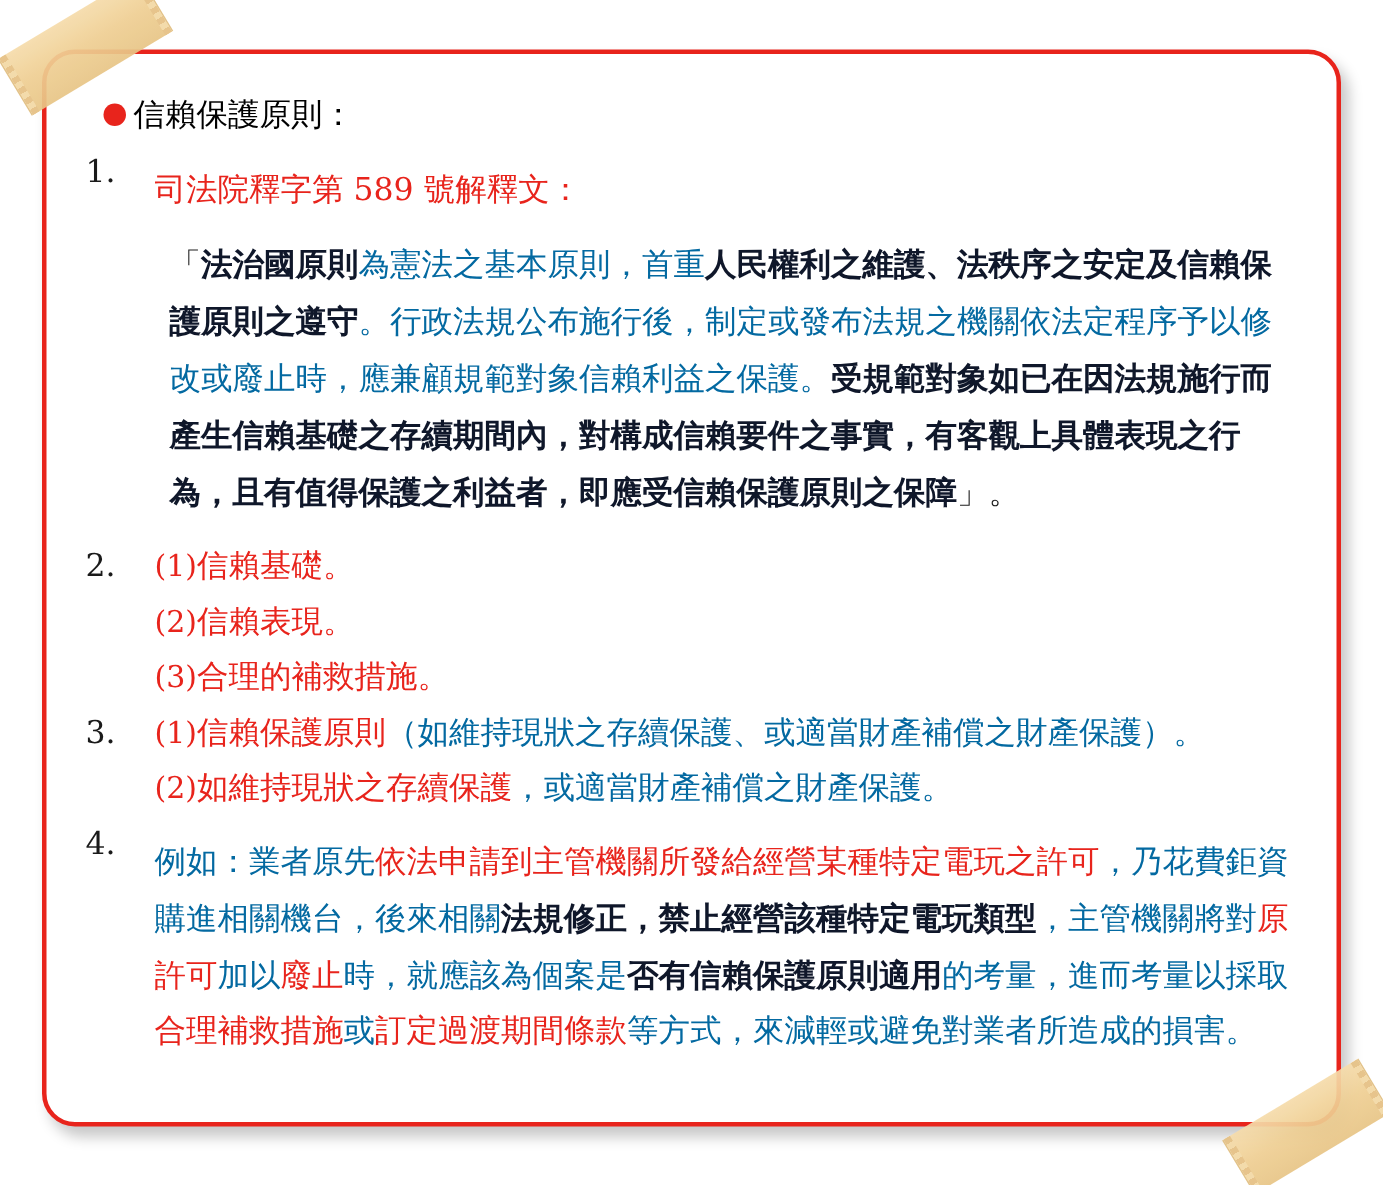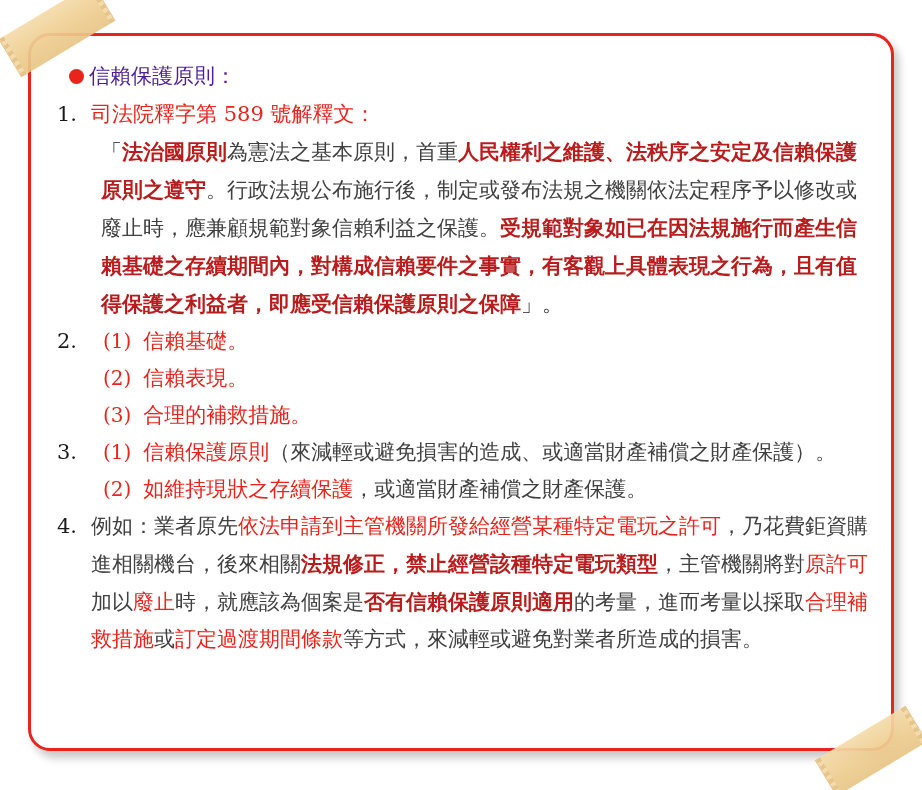--- a/index.html
+++ b/index.html
@@ -77,21 +77,21 @@
     padding: 22px 26px 0 26px;
     box-sizing: border-box;
     font-size: 21px;
     line-height: 37px;
     color: #1a1a1a;
   }
 
   .bullet-line {
     display: flex;
     align-items: flex-start;
-    color: #4c1d95;
+    color: #000000;
     font-size: 21px;
     margin: 0 0 1px 12px;
   }
   .dot {
     display: inline-block;
     width: 15px;
     height: 15px;
     background: #e8241c;
     border-radius: 50%;
     margin: 11px 5px 0 0;
@@ -129,27 +129,27 @@
     display: flex;
     align-items: flex-start;
     padding-left: 12px;
   }
   .sub .snum {
     flex: none;
     color: #e8241c;
     font-size: 20px;
     line-height: 37px;
   }
-  .sub .sbody { flex: 1 1 auto; margin-left: 12px; }
+  .sub .sbody { flex: 1 1 auto; }
 
   .r { color: #e8241c; }
-  .b { color: #b91c1c; font-weight: bold; text-align: center; }
-  .k { color: #404040; }
-
-  p { margin: 0; }
+  .b { color: #0f172a; font-weight: bold; text-align: center; }
+  .k { color: #0369a1; }
+
+  p { margin: 12px; }
 </style>
 </head>
 <body>
 
 <div id="page">
 
   <div class="note-frame">
     <div class="content">
 
       <div class="bullet-line">
@@ -185,21 +185,21 @@
             </div>
           </div>
         </li>
 
         <li>
           <span class="num">3.</span>
           <div class="li-body">
 
             <div class="sub">
               <span class="snum">(1)</span>
-              <span class="sbody"><span class="r">信賴保護原則</span><span class="k">（來減輕或避免損害的造成、或適當財產補償之財產保護）。</span></span>
+              <span class="sbody"><span class="r">信賴保護原則</span><span class="k">（如維持現狀之存續保護、或適當財產補償之財產保護）。</span></span>
             </div>
             <div class="sub">
               <span class="snum">(2)</span>
               <span class="sbody"><span class="r">如維持現狀之存續保護</span><span class="k">，或適當財產補償之財產保護。</span></span>
             </div>
           </div>
         </li>
 
         <li>
           <span class="num">4.</span>

